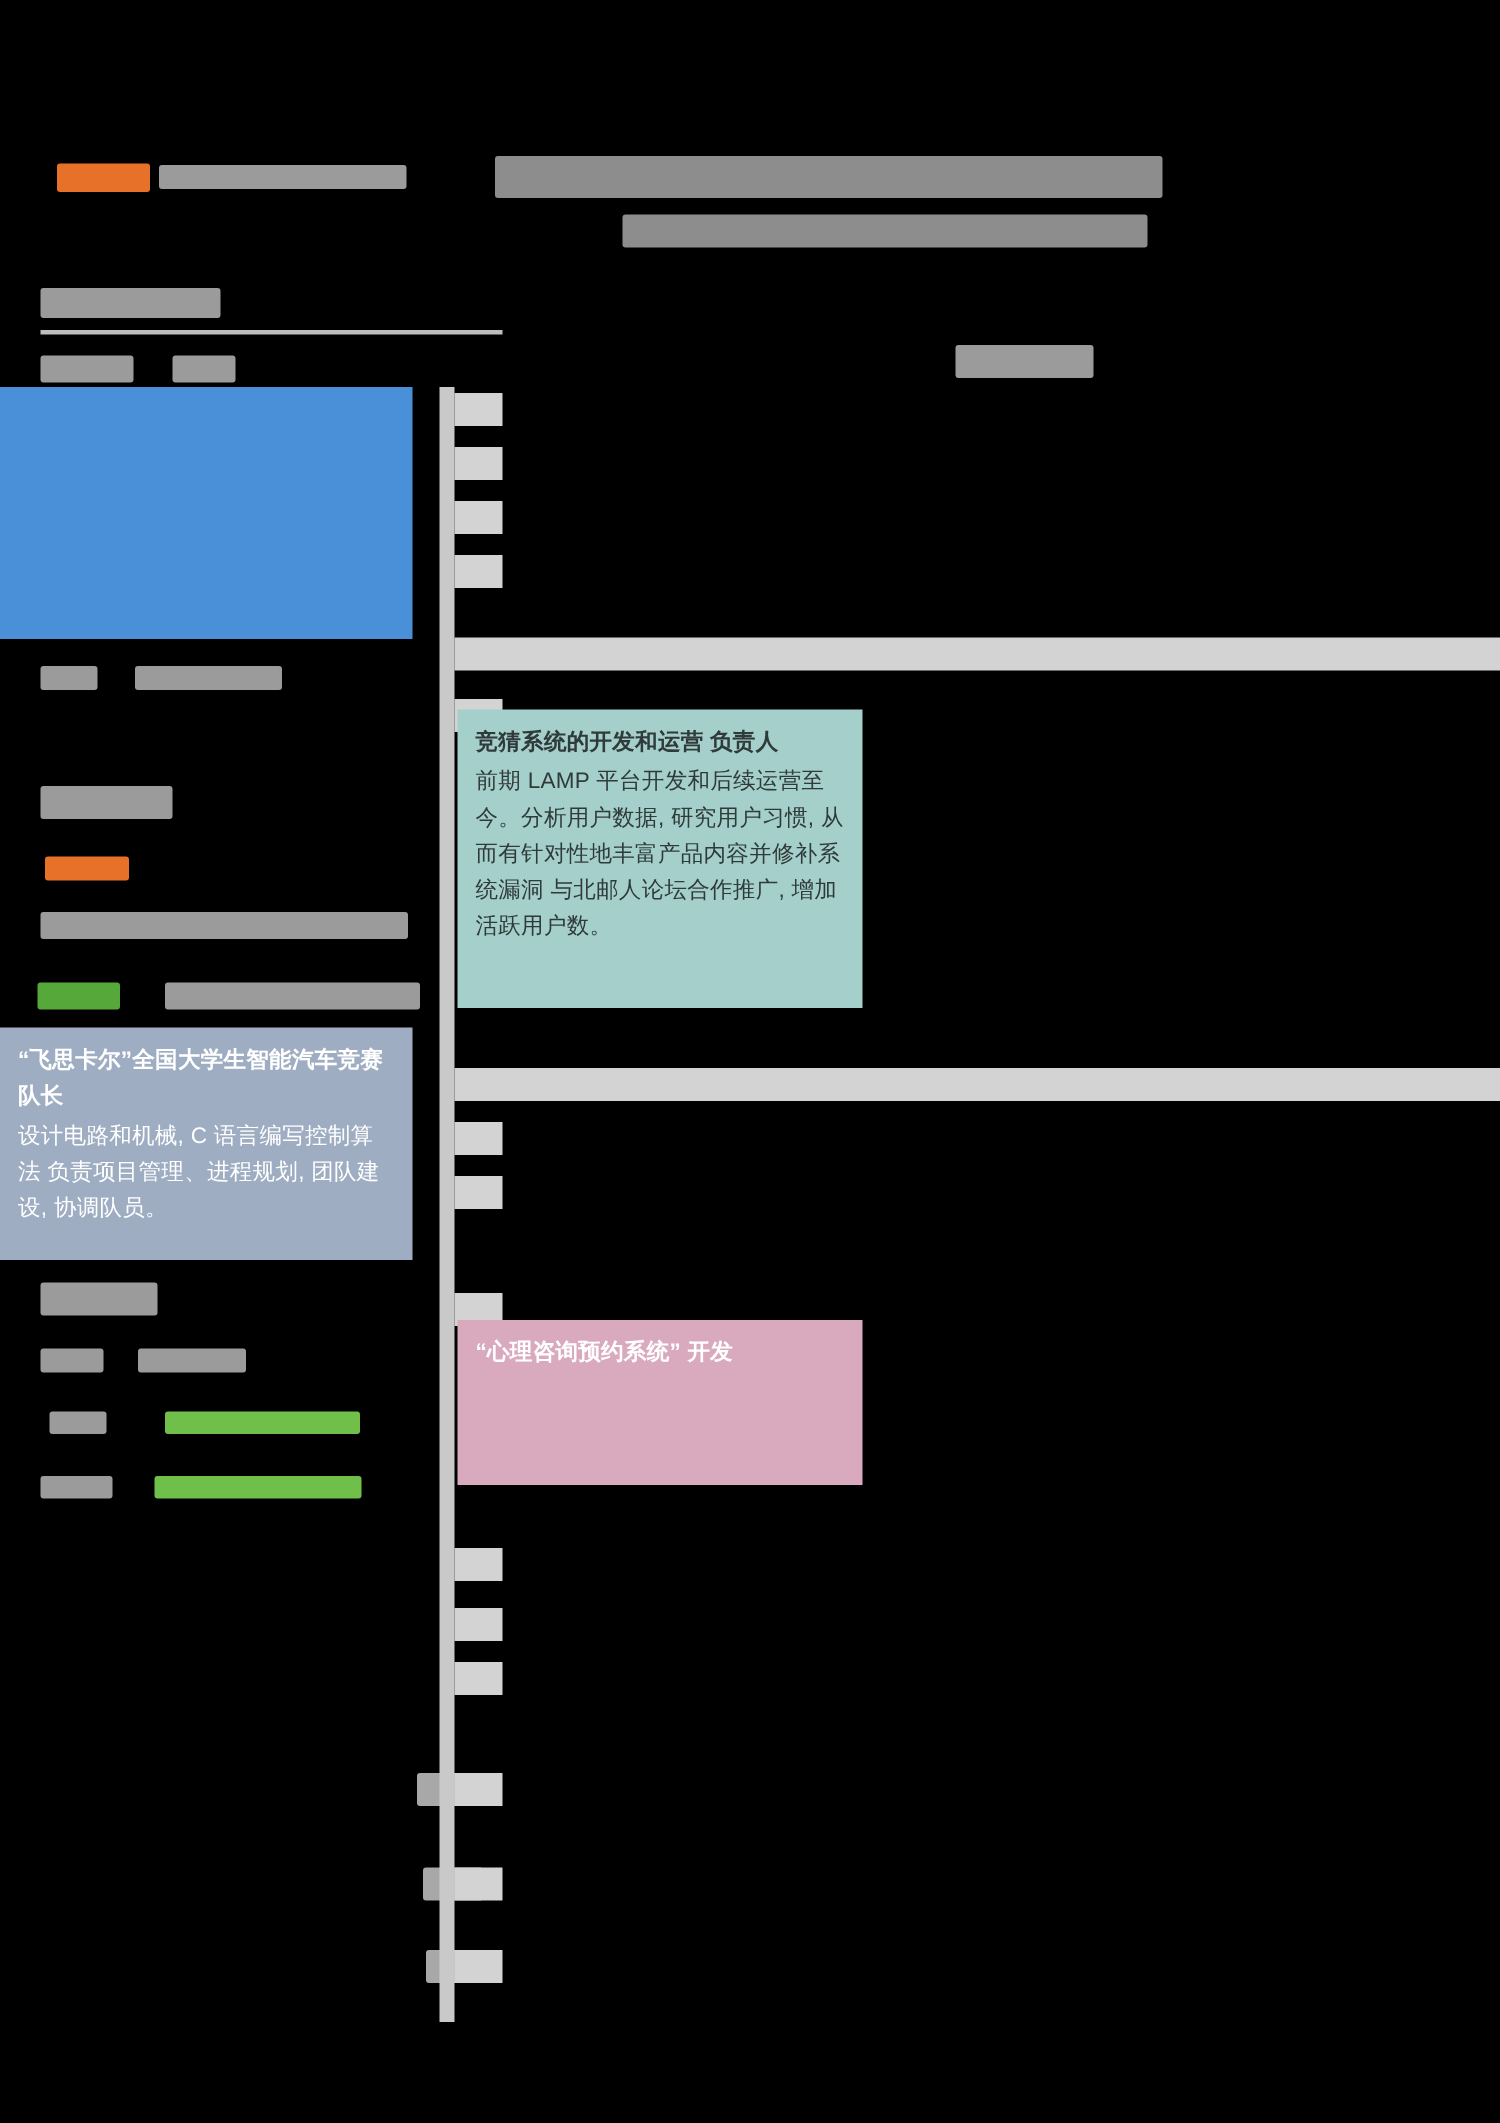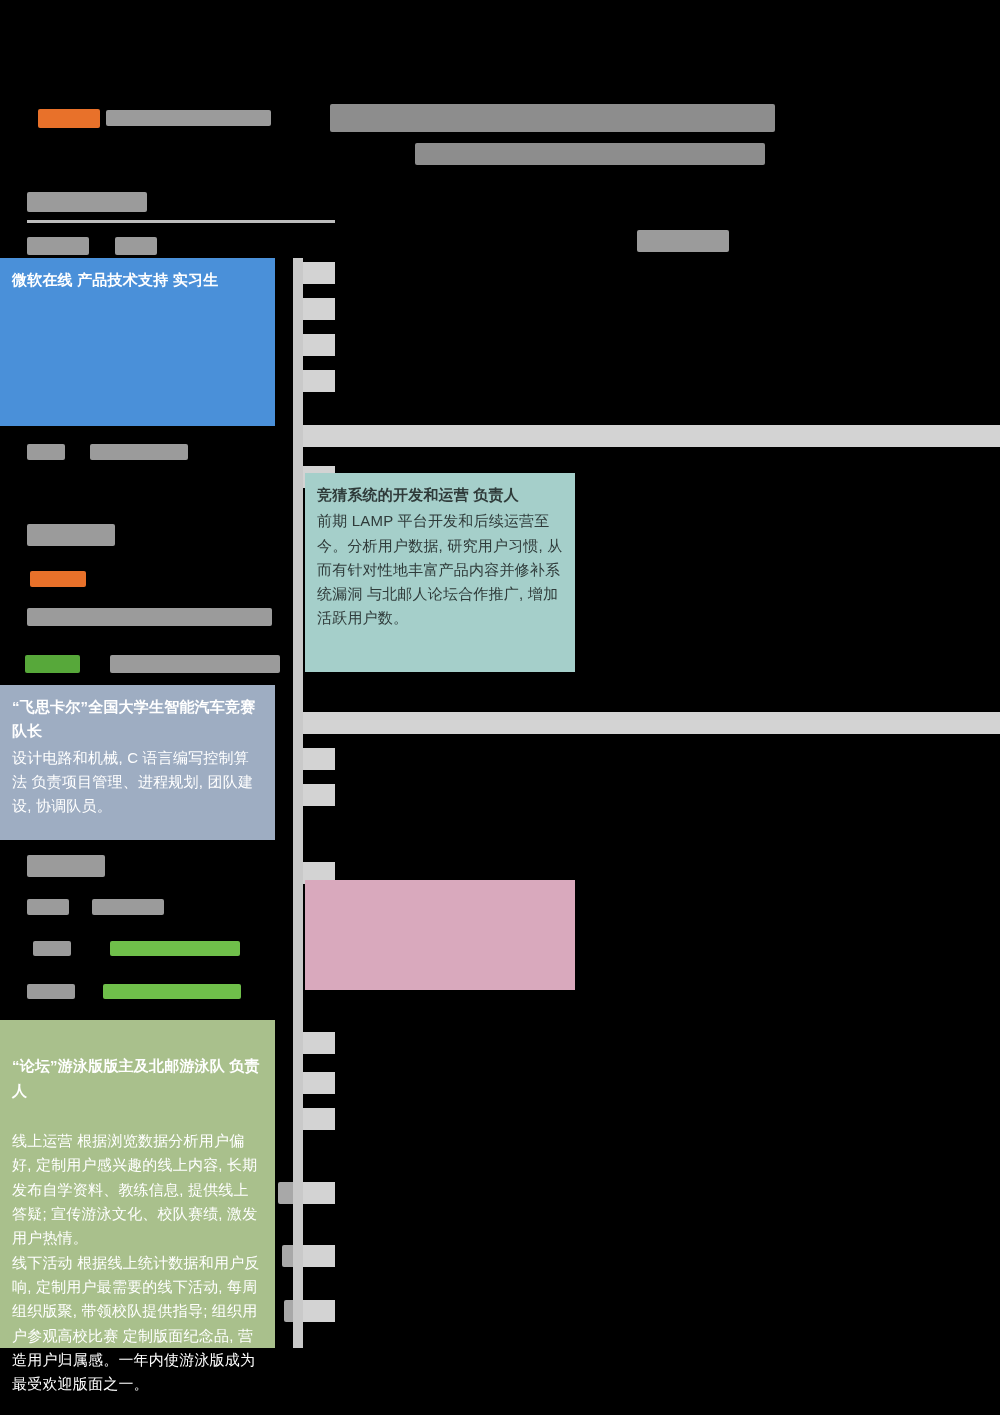--- a/index.html
+++ b/index.html
@@ -136,35 +136,30 @@
   <div class="tick" style="left:303px; top:784px; width:32px;"></div>
   <div class="tick" style="left:303px; top:862px; width:32px;"></div>
   <div class="tick" style="left:303px; top:1032px; width:32px;"></div>
   <div class="tick" style="left:303px; top:1072px; width:32px;"></div>
   <div class="tick" style="left:303px; top:1108px; width:32px;"></div>
   <div class="tick" style="left:303px; top:1182px; width:32px;"></div>
   <div class="tick" style="left:303px; top:1245px; width:32px;"></div>
   <div class="tick" style="left:303px; top:1300px; width:32px;"></div>
 
   <div class="card card-blue" style="left:0px; top:258px; width:275px; height:168px;">
-    <span class="hd">微软在线  产品技术支持  实习生</span>
   </div>
 
   <div class="card card-slate" style="left:0px; top:685px; width:275px; height:155px;">
     <span class="hd">“飞思卡尔”全国大学生智能汽车竞赛  队长</span>
     <p>设计电路和机械, C 语言编写控制算法  负责项目管理、进程规划, 团队建设, 协调队员。</p>
   </div>
 
   <div class="card card-teal" style="left:305px; top:473px; width:270px; height:199px; color:#2f3b3a;">
     <span class="hd">竞猜系统的开发和运营  负责人</span>
     <p>前期 LAMP 平台开发和后续运营至今。分析用户数据, 研究用户习惯, 从而有针对性地丰富产品内容并修补系统漏洞  与北邮人论坛合作推广, 增加活跃用户数。</p>
   </div>
 
   <div class="card card-pink" style="left:305px; top:880px; width:270px; height:110px;">
+    <span class="hd">“心理咨询预约系统”  开发</span>
   </div>
 
-  <div class="card card-olive" style="left:0px; top:1020px; width:275px; height:328px; white-space:pre-line;">
-    <span class="hd">“论坛”游泳版版主及北邮游泳队  负责人</span>
-    <p>线上运营  根据浏览数据分析用户偏好, 定制用户感兴趣的线上内容, 长期发布自学资料、教练信息, 提供线上答疑; 宣传游泳文化、校队赛绩, 激发用户热情。
-线下活动  根据线上统计数据和用户反响, 定制用户最需要的线下活动, 每周组织版聚, 带领校队提供指导; 组织用户参观高校比赛  定制版面纪念品, 营造用户归属感。一年内使游泳版成为最受欢迎版面之一。</p>
-  </div>
 
 </div>
 
 </body></html>

